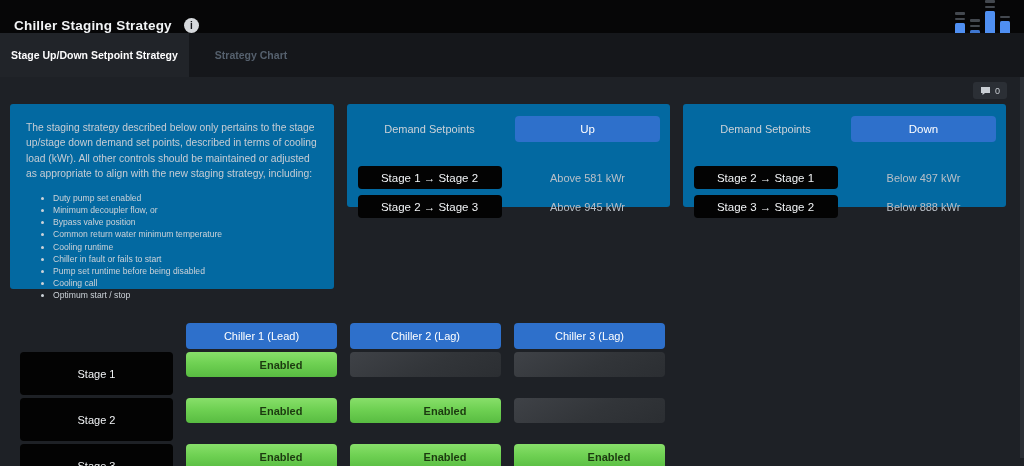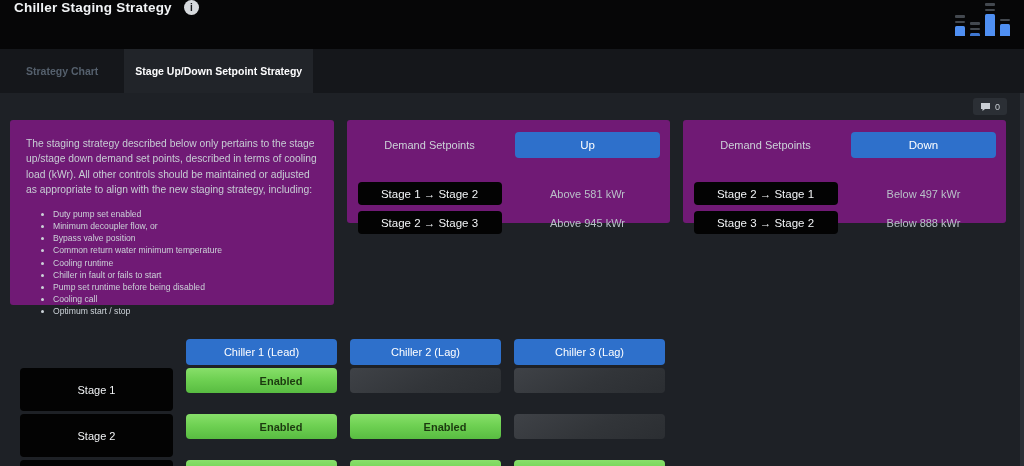--- a/index.html
+++ b/index.html
@@ -6,24 +6,24 @@
   html, body { width: 1024px; height: 466px; overflow: hidden; }
   body {
     font-family: "Liberation Sans", sans-serif;
     background: #1e2126;
     color: #e6e9ec;
     position: relative;
   }
 
   
   .app-header {
-    height: 49px;
+    height: 33px;
     background: #060607;
     display: flex;
-    align-items: flex-start;
+    align-items: flex-end;
     padding: 0 10px 0 14px;
   }
   .page-title {
     font-size: 13.5px;
     font-weight: bold;
     letter-spacing: .2px;
     color: #f2f4f6;
   }
   .info-icon {
     margin-left: 12px;
@@ -97,21 +97,21 @@
   }
   .comment-bubble-icon { display: block; }
 
   .panels {
     display: flex;
     align-items: flex-start;
     gap: 13px;
     padding: 5px 7px 0 10px;
   }
   .panel {
-    background: #701a75;
+    background: #0369a1;
     border-radius: 3px;
   }
   .text-panel {
     width: 324px;
     height: 185px;
     padding: 16px 16px 14px 16px;
   }
   .text-panel p {
     font-size: 10.3px;
     line-height: 1.5;
@@ -257,22 +257,22 @@
         <span class="mc-bar b3"></span>
     </div>
     <div class="mc-col">
       <span class="mc-dash"></span>
         <span class="mc-bar b4"></span>
     </div>
   </div>
 </header>
 
 <nav class="tab-bar">
+  <div class="tab active">Stage Up/Down Setpoint Strategy</div>
   <div class="tab inactive">Strategy Chart</div>
-  <div class="tab active">Stage Up/Down Setpoint Strategy</div>
 </nav>
 
 <main class="main">
 
   <div class="comments-row">
     <div class="comments-badge">
       <svg class="comment-bubble-icon" width="11" height="10" viewBox="0 0 11 10">
         <path d="M1 1 h9 v6 h-5 l-2.5 2 v-2 h-1.5 z" fill="#c9ced4"></path>
       </svg>
       <span>0</span>

